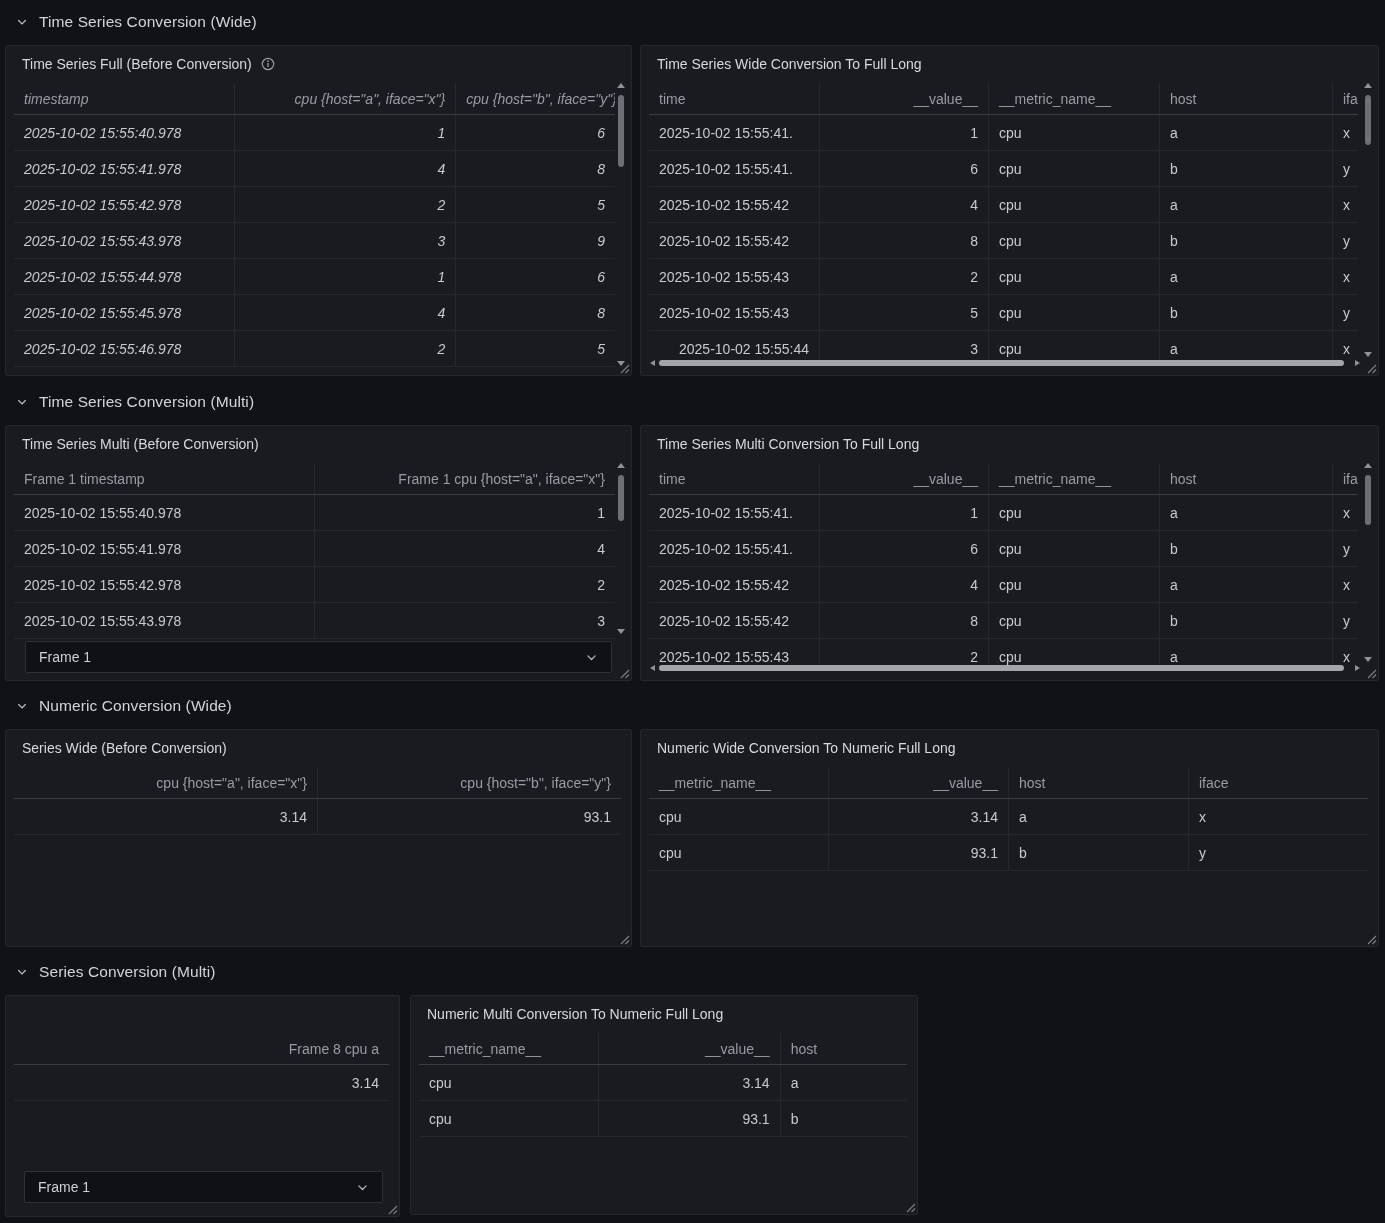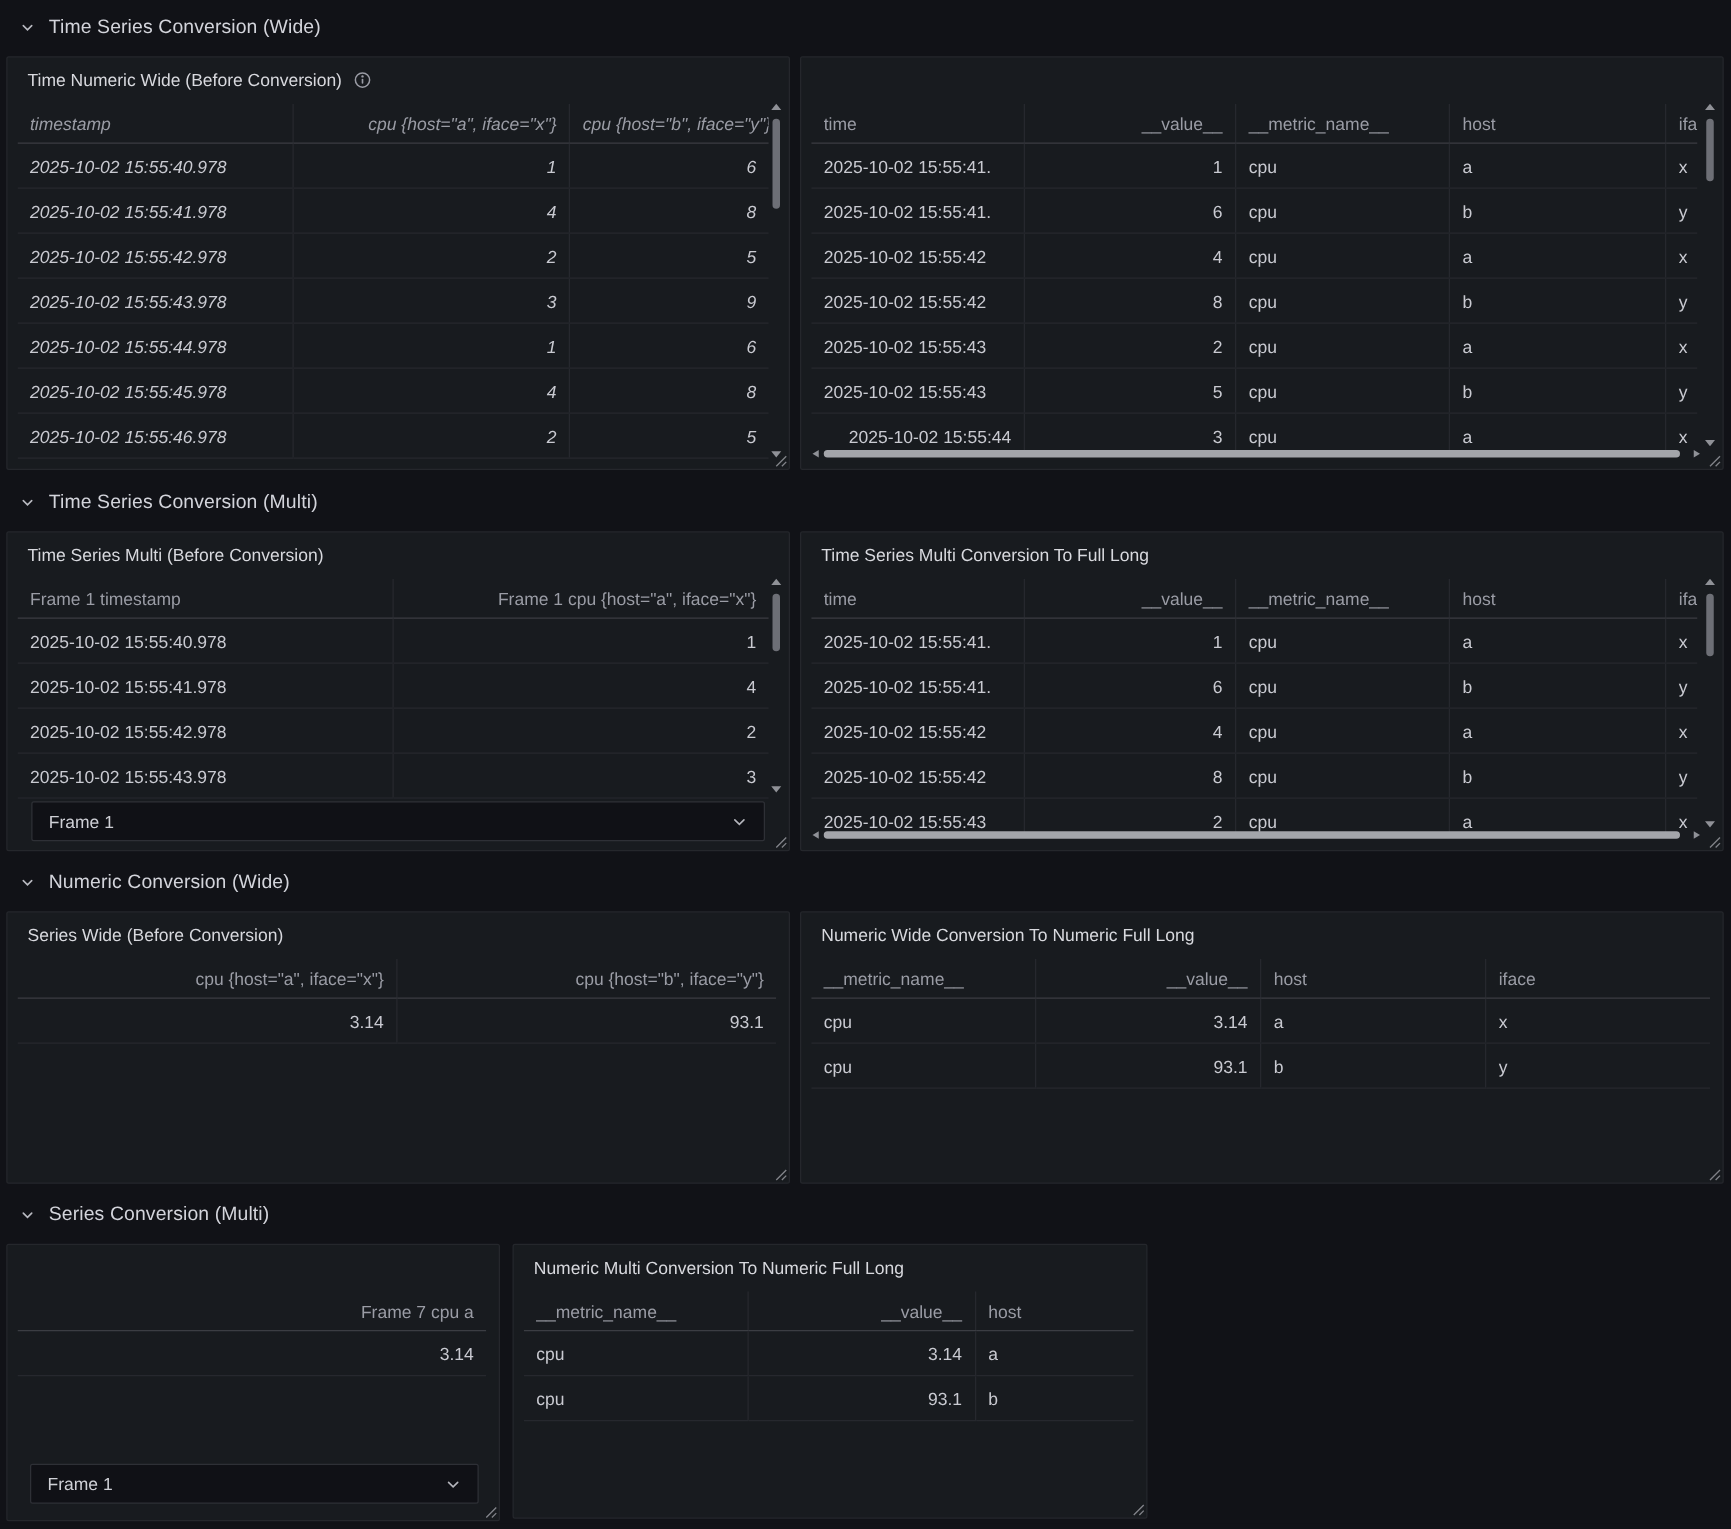--- a/index.html
+++ b/index.html
@@ -89,21 +89,21 @@
     <span class="chev">
       <svg width="12" height="12" viewBox="0 0 16 16">
           <path d="M3.5 6l4.5 4.5L12.5 6" fill="none" stroke="#b9bac1" stroke-width="1.7" stroke-linecap="round"></path>
         </svg>
     </span>
     <span class="row-title">Time Series Conversion (Wide)</span>
   </div>
 
   <div class="panel p-s1l">
     <div class="panel-head">
-      <span class="panel-title">Time Numeric Wide (Before Conversion)</span>
+      <span class="panel-title">Time Series Full (Before Conversion)</span>
       <span style="display:flex;align-items:center;">
         <svg width="14" height="14" viewBox="0 0 14 14">
             <circle cx="7" cy="7" r="5.7" fill="none" stroke="#9a9ca5" stroke-width="1.2"></circle>
             <rect x="6.35" y="6" width="1.3" height="4" rx="0.6" fill="#9a9ca5"></rect>
             <circle cx="7" cy="4.1" r="0.95" fill="#9a9ca5"></circle>
           </svg>
       </span>
     </div>
     <div class="twrap w-s1l">
       <table class="grid t-s1l">
@@ -157,20 +157,23 @@
       <div class="tri-up"></div>
       <div class="thumb" style="top:12px;height:72px;"></div>
       <div class="tri-down"></div>
     </div>
     <svg class="rsz" viewBox="0 0 11 11">
         <path d="M10 2L2 10M10 6.5L6.5 10" stroke="#7f8187" stroke-width="1.1" fill="none"></path>
       </svg>
   </div>
 
   <div class="panel p-s1r">
+    <div class="panel-head">
+      <span class="panel-title">Time Series Wide Conversion To Full Long</span>
+    </div>
     <div class="twrap w-s1r">
       <table class="grid t-long">
           <thead>
             <tr>
               <th style="text-align: left;">time</th>
               <th style="text-align: right;">__value__</th>
               <th style="text-align: left;">__metric_name__</th>
               <th style="text-align: left;">host</th>
               <th style="text-align: left;">iface</th>
             </tr>
@@ -447,21 +450,21 @@
         </svg>
     </span>
     <span class="row-title">Series Conversion (Multi)</span>
   </div>
 
   <div class="panel p-s4l">
     <div class="twrap w-s4l">
       <table class="grid">
           <thead>
             <tr>
-              <th style="text-align: right;">Frame 7 cpu a</th>
+              <th style="text-align: right;">Frame 8 cpu a</th>
             </tr>
           </thead>
           <tbody>
             <tr>
               <td style="text-align: right;">3.14</td>
             </tr>
           </tbody>
         </table>
     </div>
     <div class="dd dd-s4">

